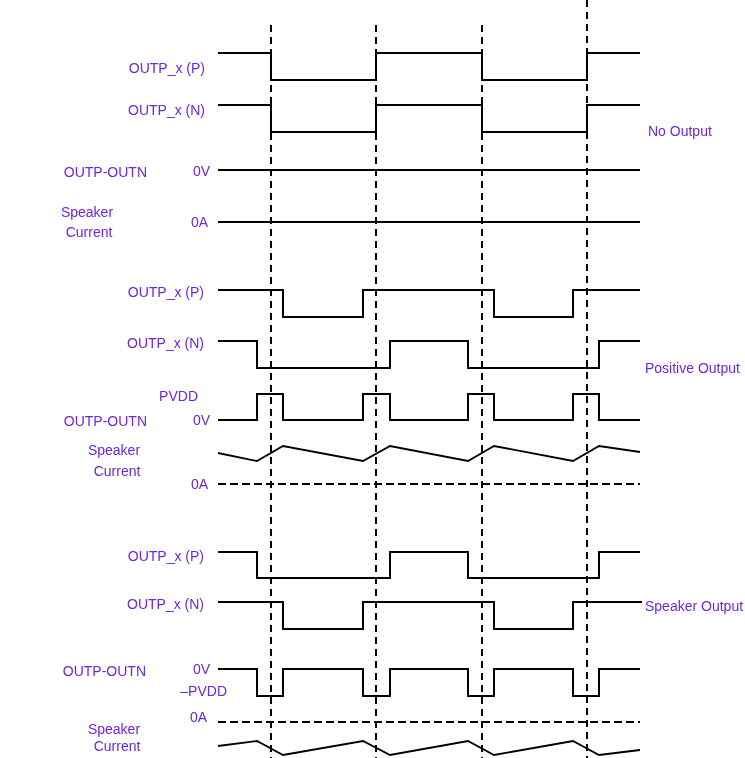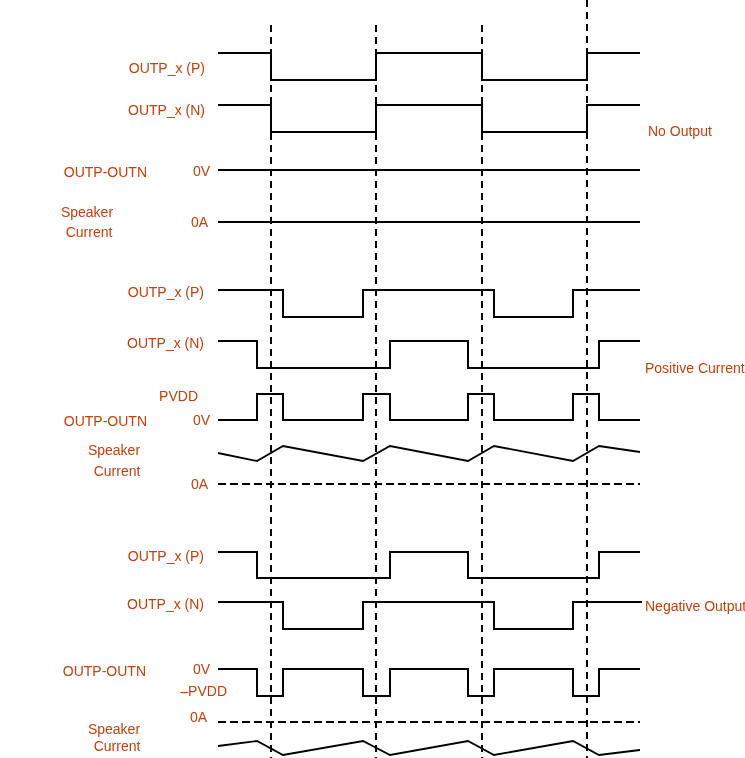--- a/index.html
+++ b/index.html
@@ -10,21 +10,21 @@
     font-family:"Liberation Sans", sans-serif;
     overflow:hidden;
   }
   #wavesvg{position:absolute;left:0;top:0;}
   .wave{fill:none;stroke:#000000;stroke-width:2;stroke-linejoin:miter;}
   .current{stroke-width:1.8;}
   .lbl{
     position:absolute;
     font-size:14px;
     line-height:16px;
-    color:#c2410c;
+    color:#6d28d9;
     white-space:nowrap;
   }
   .a-r{transform:translate(-100%,-50%);}
   .a-c{transform:translate(-50%,-50%);}
   .a-l{transform:translate(0,-50%);}
 </style>
 </head>
 <body>
 
 <div id="stage">
@@ -60,25 +60,25 @@
   <div class="lbl a-l" style="left:648px;top:131px">No Output</div>
 
   <div class="lbl a-r" style="left:204px;top:292px">OUTP_x (P)</div>
   <div class="lbl a-r" style="left:204px;top:343px">OUTP_x (N)</div>
   <div class="lbl a-r" style="left:198px;top:396px">PVDD</div>
   <div class="lbl a-r" style="left:147px;top:421px">OUTP-OUTN</div>
   <div class="lbl a-r" style="left:210px;top:420px">0V</div>
   <div class="lbl a-c" style="left:114px;top:450px">Speaker</div>
   <div class="lbl a-c" style="left:117px;top:471px">Current</div>
   <div class="lbl a-r" style="left:208px;top:484px">0A</div>
-  <div class="lbl a-l" style="left:645px;top:368px">Positive Current</div>
+  <div class="lbl a-l" style="left:645px;top:368px">Positive Output</div>
 
   <div class="lbl a-r" style="left:204px;top:556px">OUTP_x (P)</div>
   <div class="lbl a-r" style="left:204px;top:604px">OUTP_x (N)</div>
   <div class="lbl a-r" style="left:146px;top:671px">OUTP-OUTN</div>
   <div class="lbl a-r" style="left:210px;top:669px">0V</div>
   <div class="lbl a-r" style="left:227px;top:691px">–PVDD</div>
   <div class="lbl a-r" style="left:207px;top:717px">0A</div>
   <div class="lbl a-c" style="left:114px;top:729px">Speaker</div>
   <div class="lbl a-c" style="left:117px;top:746px">Current</div>
-  <div class="lbl a-l" style="left:645px;top:606px">Negative Output</div>
+  <div class="lbl a-l" style="left:645px;top:606px">Speaker Output</div>
 
 </div>
 
 </body></html>

